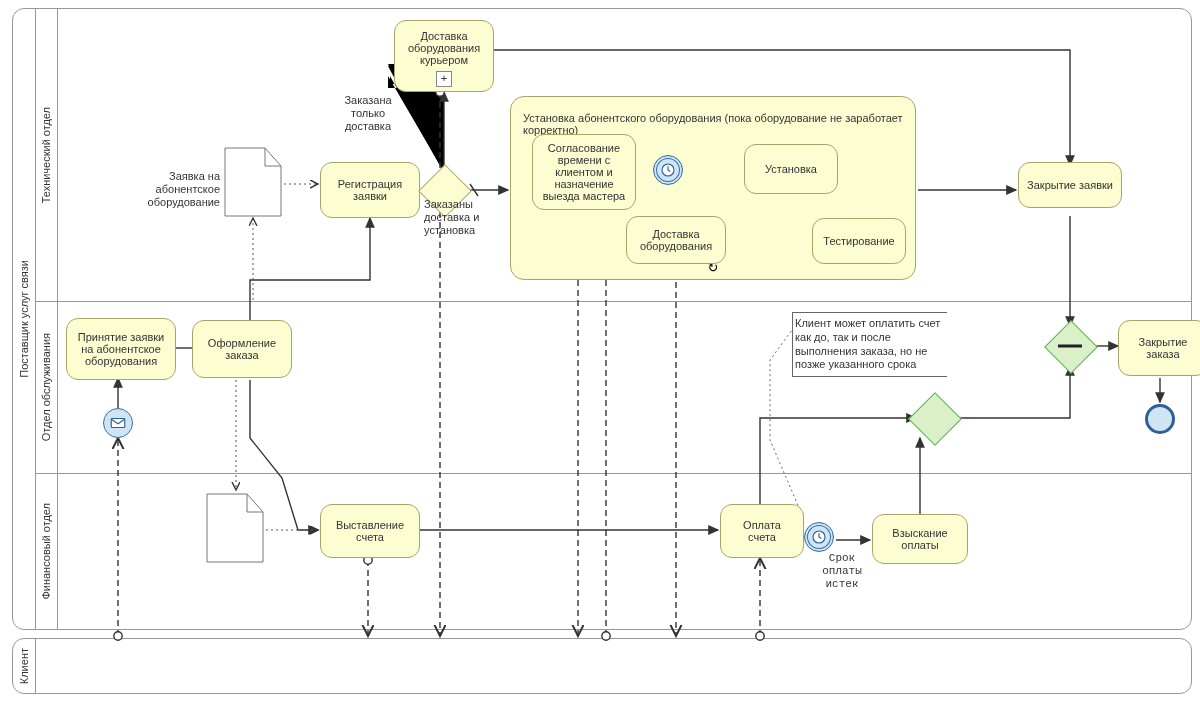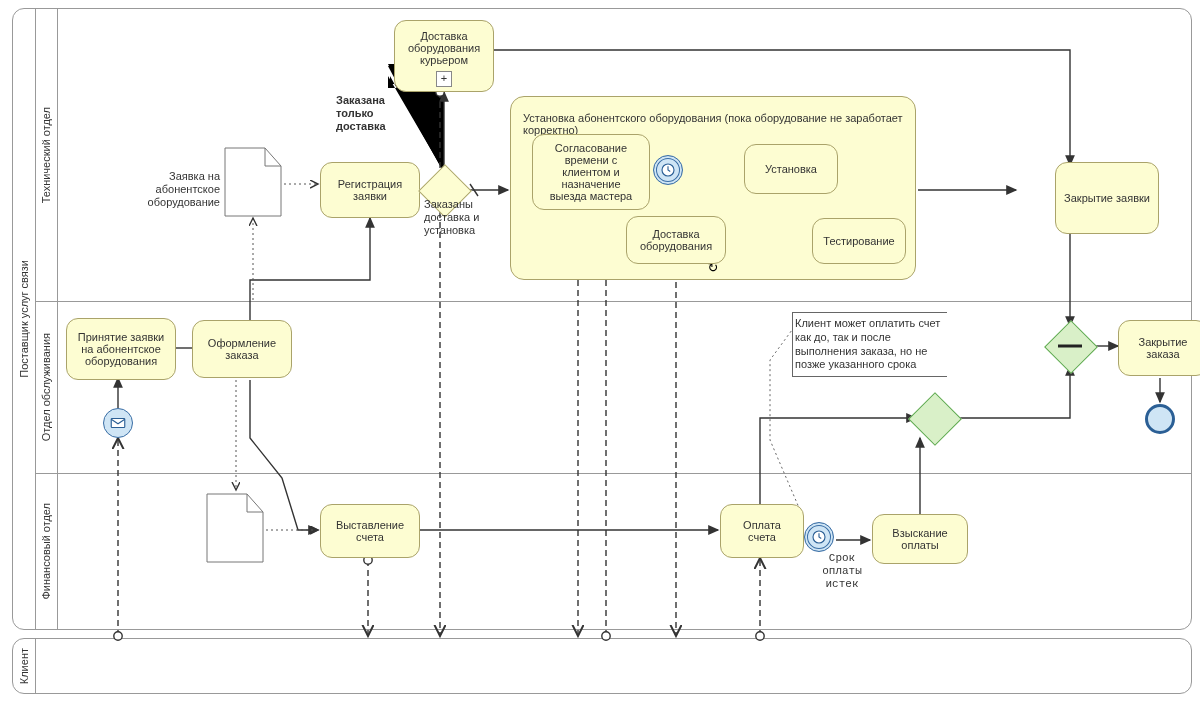--- a/index.html
+++ b/index.html
@@ -295,31 +295,31 @@
 
   <div class="gateway" style="left:426px; top:172px;">
     <div class="gateway-diamond" style="background:#fdfdd2; border-color:#aaa36a;"></div>
   </div>
 
   <div class="task" style="left:394px; top:20px; width:100px; height:72px; padding-bottom:20px;">
     <span>Доставка<br>оборудования<br>курьером</span>
     <div class="subprocess-plus">+</div>
   </div>
 
-  <div class="task" style="left:1018px; top:162px; width:104px; height:72px;margin-left:37px;">
+  <div class="task" style="left:1018px; top:162px; width:104px; height:46px;">
     <span>Закрытие заявки</span>
   </div>
 
   <div class="subprocess-container" style="left:510px; top:96px; width:406px; height:184px;">
     <div class="subprocess-title">Установка абонентского оборудования (пока оборудование не заработает корректно)</div>
 
     <div style="position:absolute; bottom:4px; left:50%; transform:translateX(-50%); font-size:13px;">↻</div>
   </div>
 
-  <div class="task" style="left:532px; top:134px; width:118px; height:76px;">
+  <div class="task" style="left:532px; top:134px; width:104px; height:76px;">
     <span>Согласование<br>времени с<br>клиентом и<br>назначение<br>выезда мастера</span>
   </div>
   <div class="event" style="left:653px; top:155px; border:1px solid #3a6ea5; box-shadow: inset 0 0 0 2px #cfe5f5, inset 0 0 0 3px #3a6ea5;">
     <svg viewBox="0 0 24 24">
         <circle cx="12" cy="12" r="8" fill="#fff" stroke="#2b5f95" stroke-width="1.5"></circle>
         <path d="M12 7 L12 12 L15 14" stroke="#2b5f95" stroke-width="1.5" fill="none"></path>
       </svg>
   </div>
   <div class="task" style="left:626px; top:216px; width:100px; height:48px;">
     <span>Доставка<br>оборудования</span>
@@ -349,21 +349,21 @@
   </div>
 
   <div class="gateway" style="left:916px; top:400px;">
     <div class="gateway-diamond"></div>
   </div>
 
   <div class="gateway gateway-plus" style="left:1052px; top:328px;">
     <div class="gateway-diamond"></div>
   </div>
 
-  <div class="label" style="left:336px; top:94px; width:64px; text-align:left;font-weight:bold;">Заказана<br>только<br>доставка</div>
+  <div class="label" style="left:336px; top:94px; width:64px; text-align:center;">Заказана<br>только<br>доставка</div>
   <div class="label" style="left:424px; top:198px; width:78px; text-align:left;">Заказаны<br>доставка и<br>установка</div>
   <div class="label" style="left:132px; top:170px; width:88px; text-align:right;">Заявка на<br>абонентское<br>оборудование</div>
   <div class="label" style="left:816px; top:552px; width:52px;font-family:Liberation Mono, monospace;">Срок<br>оплаты<br>истек</div>
 
   <div class="annotation" style="left:792px; top:312px; width:150px;">
     <span>Клиент может оплатить счет как до, так и после выполнения заказа, но не позже указанного срока</span>
   </div>
 
 </div>
 

